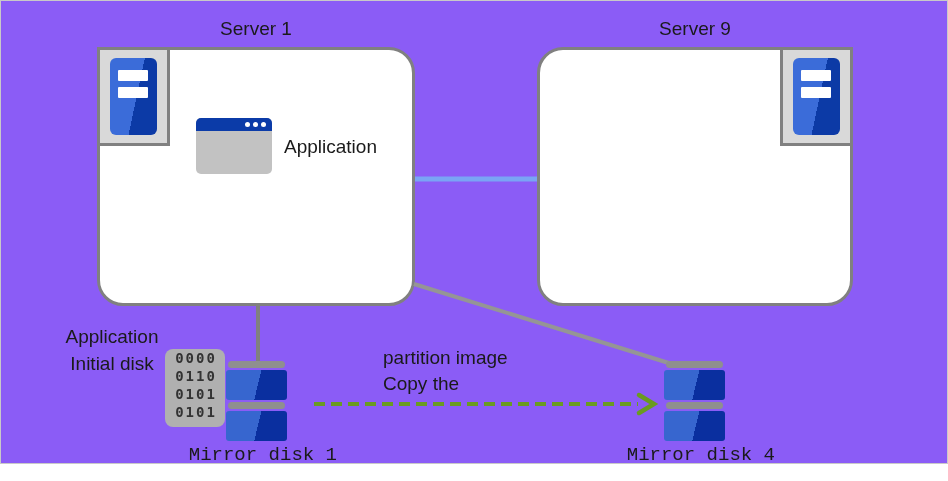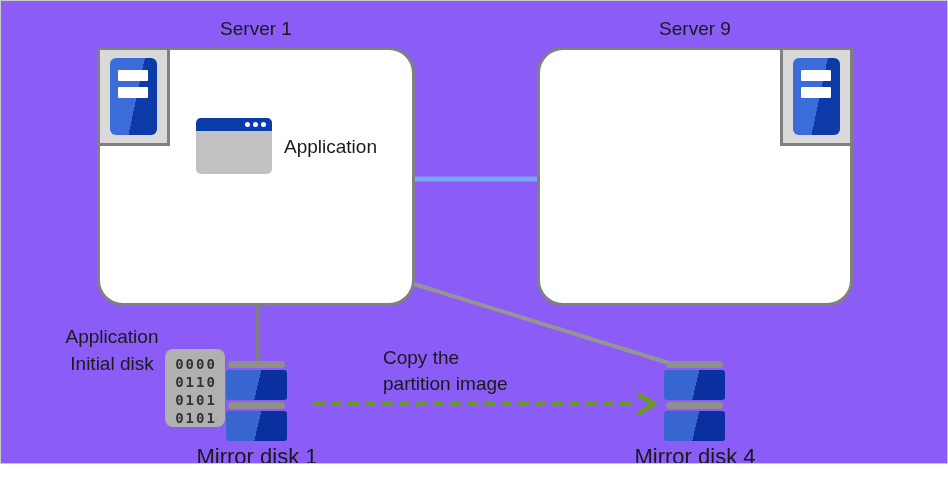--- a/index.html
+++ b/index.html
@@ -50,38 +50,38 @@
   #server2-label { left:536px; top:17px; width:316px; text-align:center; }
   #application-label { left:283px; top:135px; }
 
   .note { position:absolute; font-size:19px; line-height:27px; z-index:4; }
   #initial-data-note { left:40px; top:322px; width:142px; text-align:center; }
   #copy-note { left:382px; top:344px; line-height:26px; }
 
   .binary-block {
     position:absolute; left:164px; top:348px; width:60px; height:78px;
     background:#b0b0b0; border-radius:8px; z-index:4;
-    display:flex; flex-direction:column; justify-content:flex-end; align-items:center;
+    display:flex; flex-direction:column; justify-content:flex-start; align-items:center;
   }
   .binary-row {
     font-family:"DejaVu Sans Mono", monospace; font-weight:bold; font-size:14px;
     line-height:18px; letter-spacing:2px; color:#333333; text-indent:2px;
   }
 
   .disk { position:absolute; width:61px; z-index:4; }
   #mirror-disk-1 { left:225px; top:360px; }
   #mirror-disk-2 { left:663px; top:360px; }
   .disk-cap {
     width:57px; height:7px; background:#8f8f8f; border-radius:4px; margin:0 auto 2px auto;
   }
   .disk-body {
     width:61px; height:30px; border-radius:3px; margin:0 0 2px 0;
     background:linear-gradient(104deg, #3766cf 52%, #0a2f9f 52%);
   }
-  .disk-label { position:absolute; font-size:22px; z-index:4; width:160px; text-align:center; }
+  .disk-label { position:absolute; font-size:19px; z-index:4; width:160px; text-align:right;font-family:Liberation Mono, monospace; }
   #mirror-disk-1-label { left:176px; top:443px; }
   #mirror-disk-2-label { left:614px; top:443px; }
 </style>
 </head>
 <body>
 
 <div class="canvas">
 
   <div class="server-box" id="server1-box"></div>
   <div class="server-box" id="server2-box"></div>
@@ -118,22 +118,22 @@
   <div class="label" id="server1-label">Server 1</div>
   <div class="label" id="server2-label">Server 9</div>
   <div class="label" id="application-label">Application</div>
 
   <div class="note" id="initial-data-note">
     <div>Application</div>
     <div>Initial disk</div>
   </div>
 
   <div class="note" id="copy-note">
+    <div>partition image</div>
     <div>Copy the</div>
-    <div>partition image</div>
   </div>
 
   <div class="binary-block">
     <div class="binary-row">0000</div>
     <div class="binary-row">0110</div>
     <div class="binary-row">0101</div>
     <div class="binary-row">0101</div>
   </div>
 
   <div class="disk" id="mirror-disk-1">

